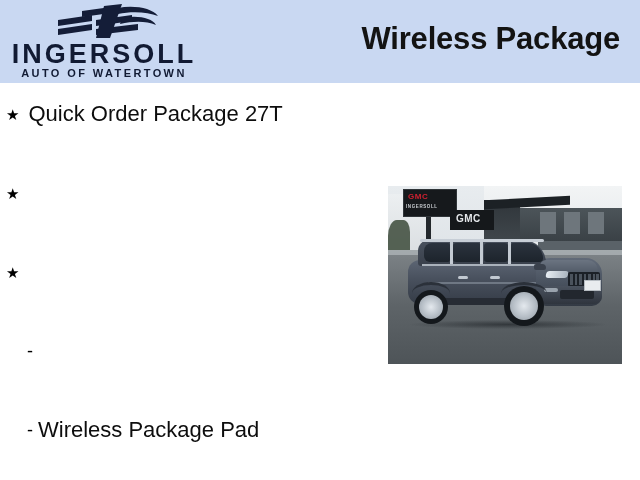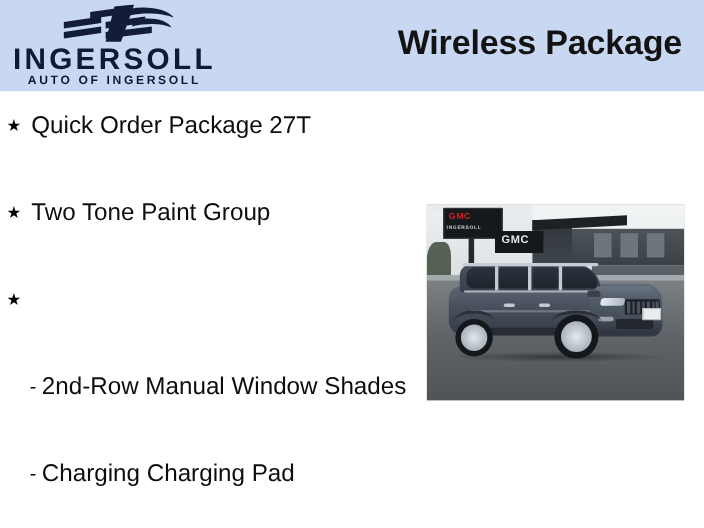--- a/index.html
+++ b/index.html
@@ -360,50 +360,48 @@
           <path d="M44 25 L86 20 L86 26 L44 31 Z"></path>
           <path d="M52 2 L70 0 L58 34 L44 34 Z"></path>
           <path d="M66 4 C 82 1, 100 4, 106 12 C 96 8, 80 7, 66 10 Z"></path>
           <path d="M70 14 C 86 11, 100 14, 104 21 C 94 17, 82 17, 68 20 Z"></path>
         </g>
       </svg>
     </div>
 
     <div id="brand-wordmark">INGERSOLL</div>
 
-    <div id="brand-subwordmark">AUTO OF INGERSOLL</div>
+    <div id="brand-subwordmark">AUTO OF WATERTOWN</div>
   </div>
 
   <div id="header-title">Wireless Package</div>
 </div>
 
 <div id="feature-list">
 
   <div class="feature-row level-0" style="top:19px;">
     <span class="bullet-star">★</span>
     <span class="feature-label">Quick Order Package 27T</span>
   </div>
 
   <div class="feature-row level-0" style="top:98px;">
     <span class="bullet-star">★</span>
-    <span class="feature-label">Two Tone Paint Group</span>
   </div>
 
   <div class="feature-row level-0" style="top:177px;">
     <span class="bullet-star">★</span>
   </div>
 
   <div class="feature-row level-1" style="top:256px;">
     <span class="bullet-dash">-</span>
-    <span class="feature-label">2nd-Row Manual Window Shades</span>
   </div>
 
   <div class="feature-row level-1" style="top:335px;">
     <span class="bullet-dash">-</span>
-    <span class="feature-label">Charging Charging Pad</span>
+    <span class="feature-label">Wireless Package Pad</span>
   </div>
 </div>
 
 <div id="vehicle-photo">
 
   <div class="ph-sky"></div>
   <div class="ph-bldg-white"></div>
   <div class="ph-bldg-dark"></div>
   <div class="ph-bldg-dark2"></div>
   <div class="ph-bldg-stripe"></div>

